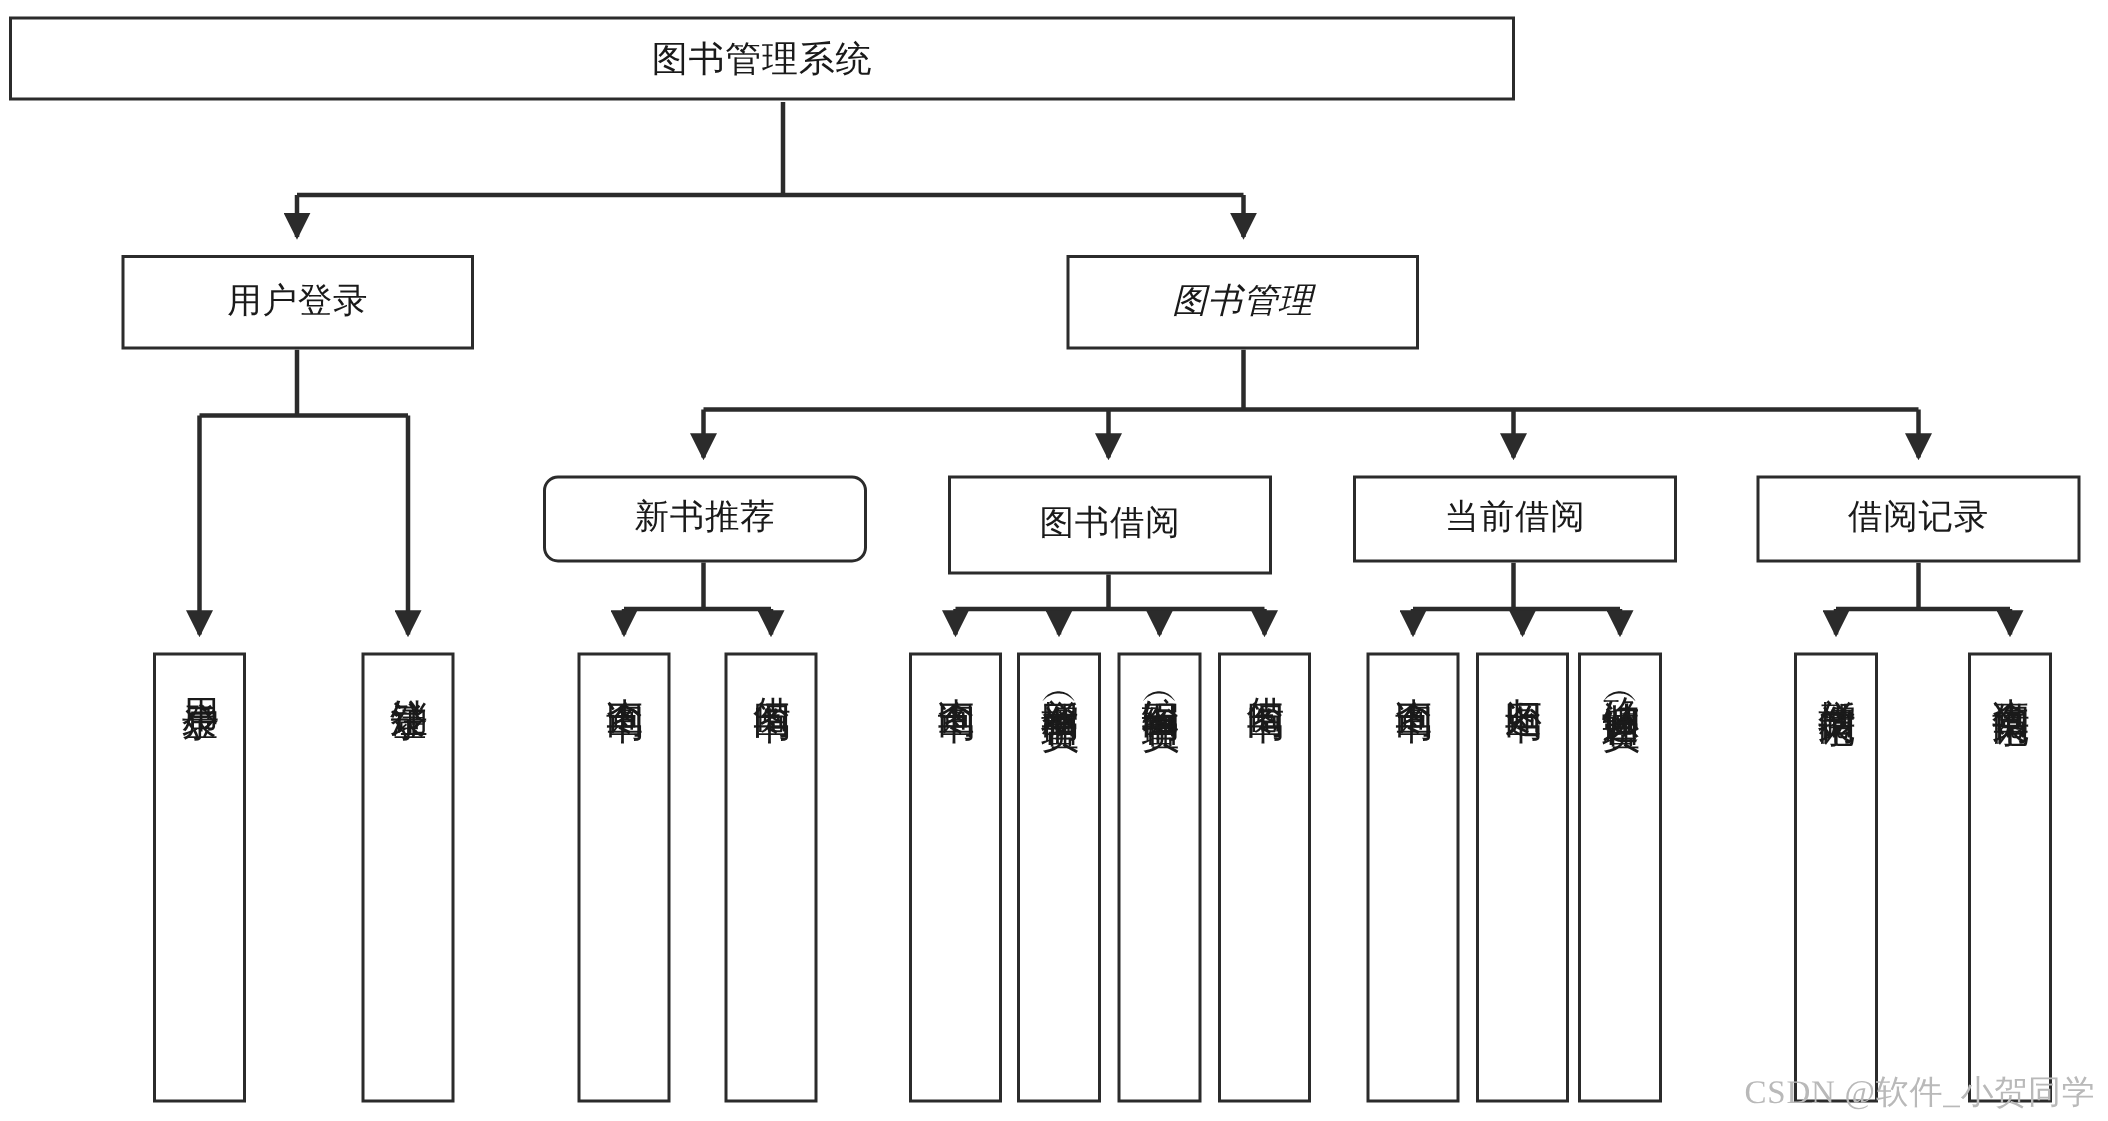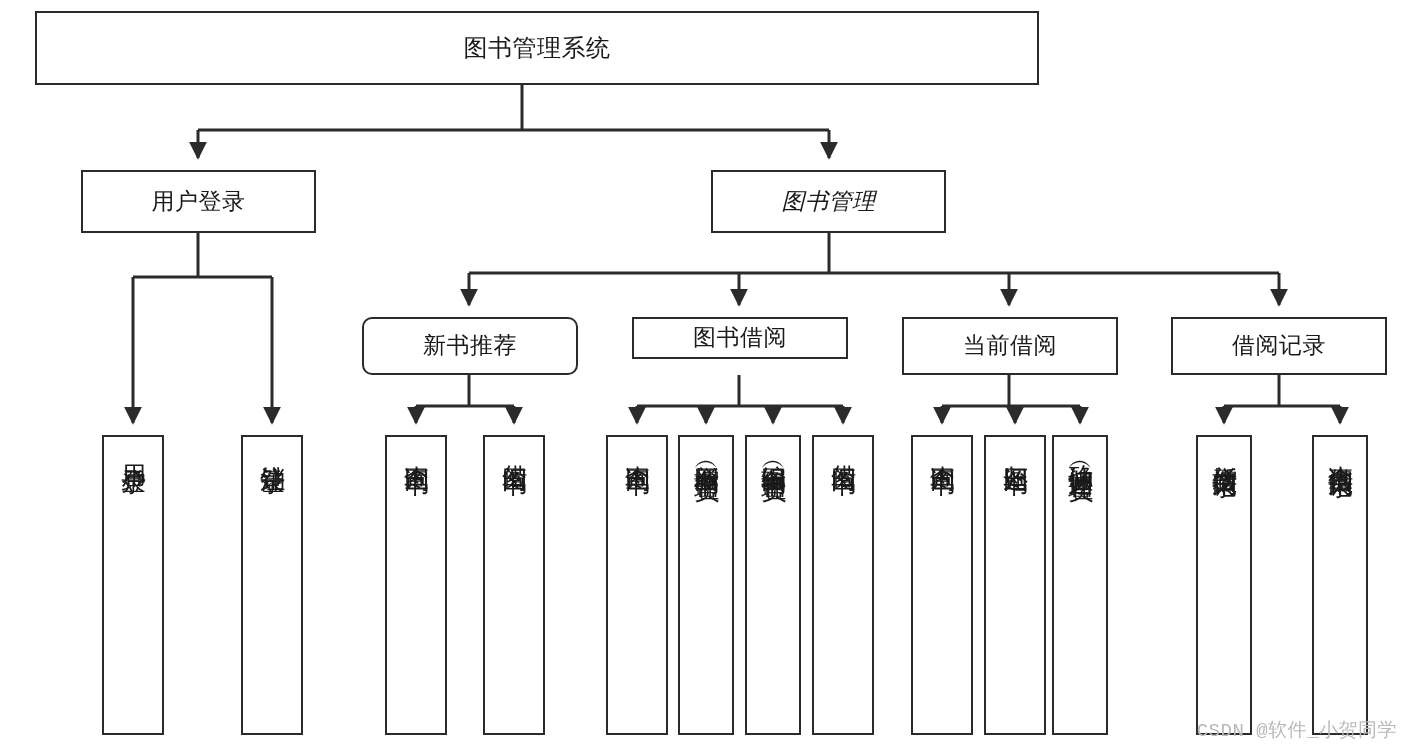--- a/index.html
+++ b/index.html
@@ -58,26 +58,26 @@
     writing-mode: vertical-rl;
     text-orientation: upright;
     font-size: 25px;
     line-height: 1.05;
     letter-spacing: 2px;
   }
   .watermark {
     position: absolute;
     right: 8px;
     bottom: 4px;
-    font-size: 19px;
+    font-size: 22px;
     color: #b9b9b9;
     letter-spacing: 0.5px;
     z-index: 5;
     white-space: nowrap;
-    font-family: Liberation Mono, monospace;
+    font-family: Liberation Serif, serif;
   }
 </style>
 </head>
 <body>
 
 <div id="canvas">
 
   <svg id="edges" viewBox="0 0 1405 747" xmlns="http://www.w3.org/2000/svg">
     <defs>
       <marker id="arrow" viewBox="0 0 10 10" refX="9" refY="5" markerWidth="6" markerHeight="6" orient="auto-start-reverse">
@@ -121,35 +121,35 @@
       <path d="M 1015 406 L 1015 423" marker-end="url(#arrow)"></path>
       <path d="M 1080 406 L 1080 423" marker-end="url(#arrow)"></path>
 
       <path d="M 1279 375 L 1279 406"></path>
       <path d="M 1224 406 L 1340 406"></path>
       <path d="M 1224 406 L 1224 423" marker-end="url(#arrow)"></path>
       <path d="M 1340 406 L 1340 423" marker-end="url(#arrow)"></path>
     </g>
   </svg>
 
-  <div class="node h root" style="left:35px; top:11px; width:1004px; height:74px;">
+  <div class="node h root" style="left:6px; top:11px; width:1004px; height:56px;">
     <span class="node-label">图书管理系统</span>
   </div>
 
   <div class="node h" style="left:81px; top:170px; width:235px; height:63px;">
     <span class="node-label">用户登录</span>
   </div>
   <div class="node h" style="left:711px; top:170px; width:235px; height:63px;font-style:italic;">
     <span class="node-label">图书管理</span>
   </div>
 
   <div class="node h" style="left:362px; top:317px; width:216px; height:58px;border-radius:10px;">
     <span class="node-label">新书推荐</span>
   </div>
-  <div class="node h" style="left:632px; top:317px; width:216px; height:42px;">
+  <div class="node h" style="left:632px; top:317px; width:216px; height:66px;">
     <span class="node-label">图书借阅</span>
   </div>
   <div class="node h" style="left:1171px; top:317px; width:216px; height:58px;">
     <span class="node-label">借阅记录</span>
   </div>
   <div class="node h" style="left:902px; top:317px; width:216px; height:58px;">
     <span class="node-label">当前借阅</span>
   </div>
 
   <div class="node v" style="left:102px; top:435px; width:62px; height:300px;">

